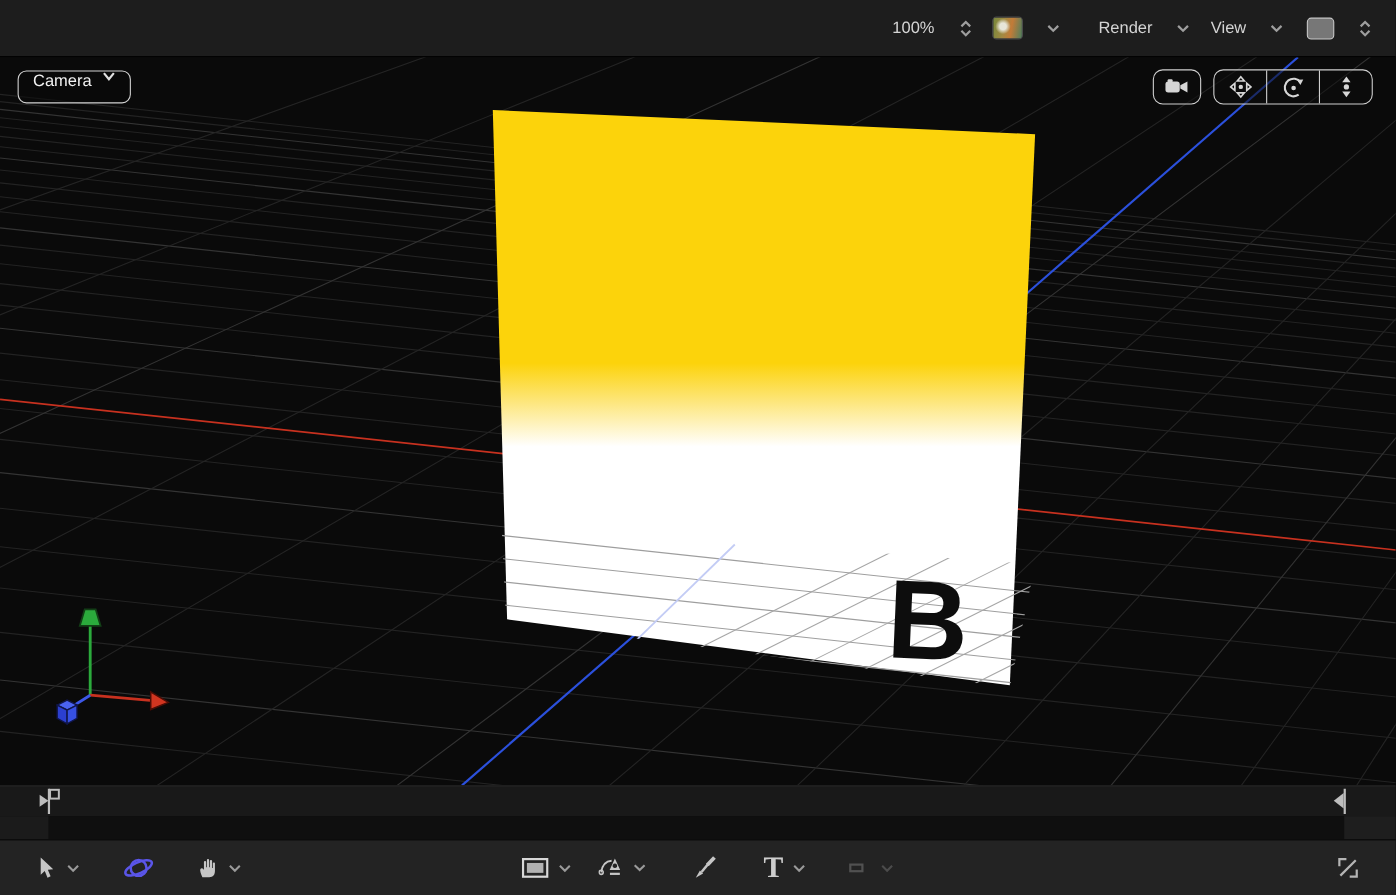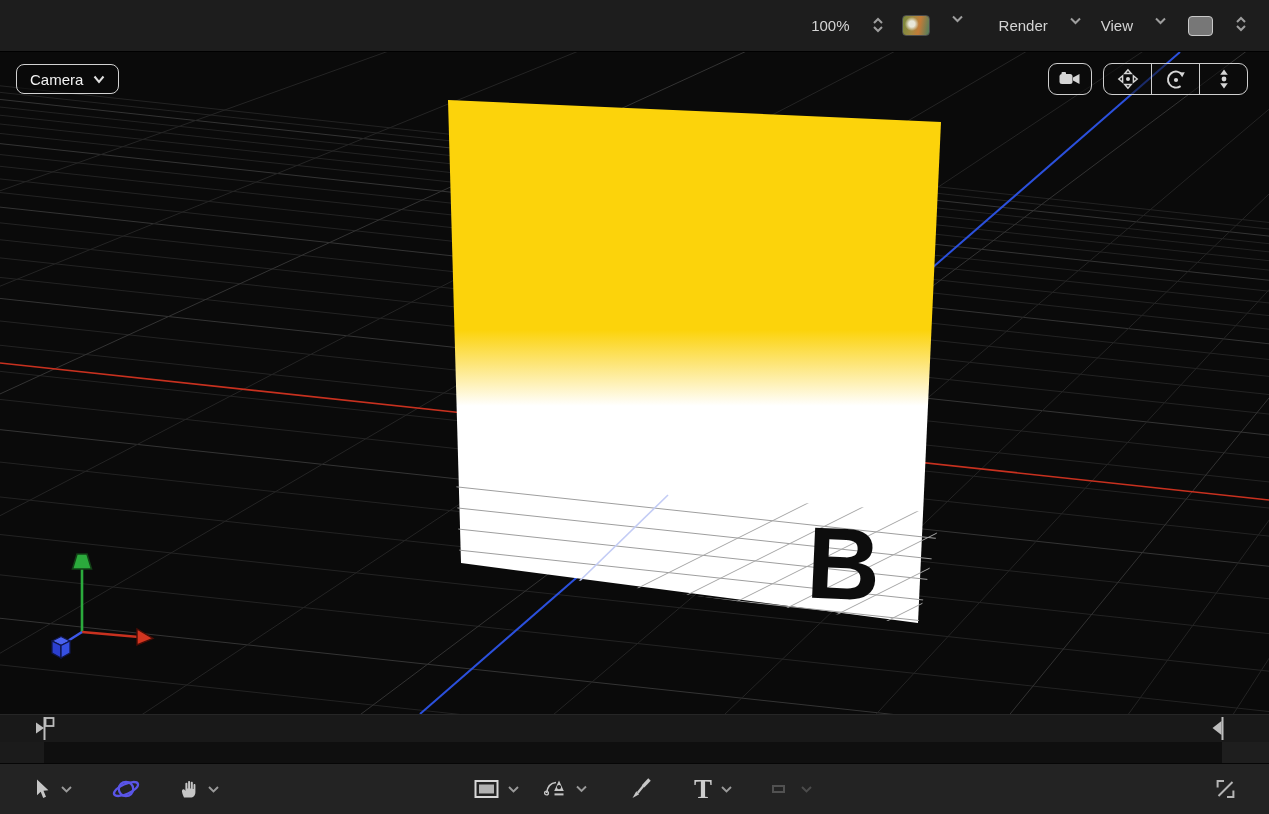--- a/index.html
+++ b/index.html
@@ -3,30 +3,30 @@
 <meta charset="utf-8">
 <style>
   html,body{margin:0;padding:0;background:#000;}
   .app{position:relative;width:1269px;height:814px;overflow:hidden;
        font-family:"Liberation Sans",sans-serif;background:#0b0b0b;
        -webkit-font-smoothing:antialiased;}
   
   .top-toolbar{position:absolute;left:0;top:0;width:100%;height:52px;background:#1d1d1d;
                border-bottom:1px solid #000;display:flex;align-items:center;justify-content:flex-end;
                box-sizing:border-box;padding-right:22px;color:#d4d4d4;font-size:15px;}
-  .tt-item{display:flex;gap:22px;cursor:default;}
+  .tt-item{display:flex;align-items:center;gap:22px;cursor:default;}
   .swatch{width:26px;height:19px;border-radius:4px;border:1px solid #4c4c4c;
           background:
             radial-gradient(circle at 34% 42%, rgba(235,235,225,.95) 0 3px, rgba(235,235,225,0) 7px),
             linear-gradient(100deg,#77883c 0%,#a38a42 38%,#c27b38 62%,#4d7f5e 100%);}
   .layout-swatch{width:25px;height:20px;border-radius:4px;background:#777;border:1.5px solid #c9c9c9;box-sizing:border-box;}
   .chev svg,.stepper svg{display:block;}
   
   .canvas{position:absolute;left:0;top:52px;width:1269px;height:662px;background:#0a0a0a;overflow:hidden;}
-  .camera-btn{position:absolute;left:16px;top:12px;height:30px;padding:12px 13px;display:flex;align-items:center;gap:10px;
+  .camera-btn{position:absolute;left:16px;top:12px;height:30px;padding:0 13px;display:flex;gap:10px;
               background:rgba(10,10,10,.55);border:1.5px solid #d2d2d2;border-radius:8px;color:#f2f2f2;
               font-size:15px;font-family:"Liberation Sans",sans-serif;}
   .hud{position:absolute;top:11px;height:32px;display:flex;align-items:center;box-sizing:border-box;
        background:rgba(12,12,12,.55);border:1.5px solid #cfcfcf;border-radius:9px;}
   .hud-single{left:1048px;width:44px;justify-content:center;}
   .hud-group{left:1103px;width:145px;}
   .hud-cell{flex:1;display:flex;align-items:center;justify-content:center;height:100%;}
   .hud-cell + .hud-cell{border-left:1.5px solid #cfcfcf;}
   
   .timeline{position:absolute;left:0;top:714px;width:100%;height:28px;background:#191919;

